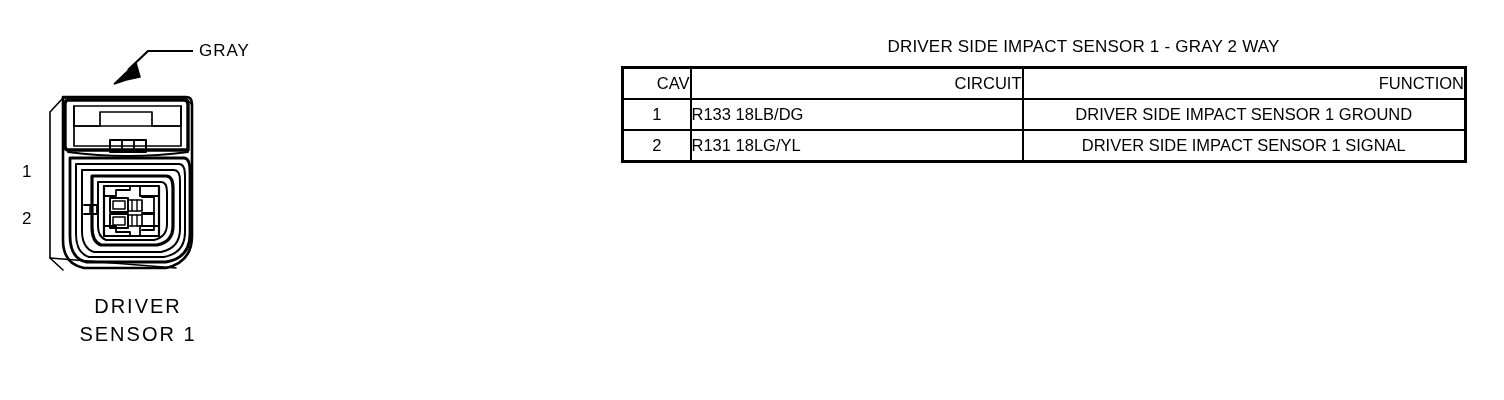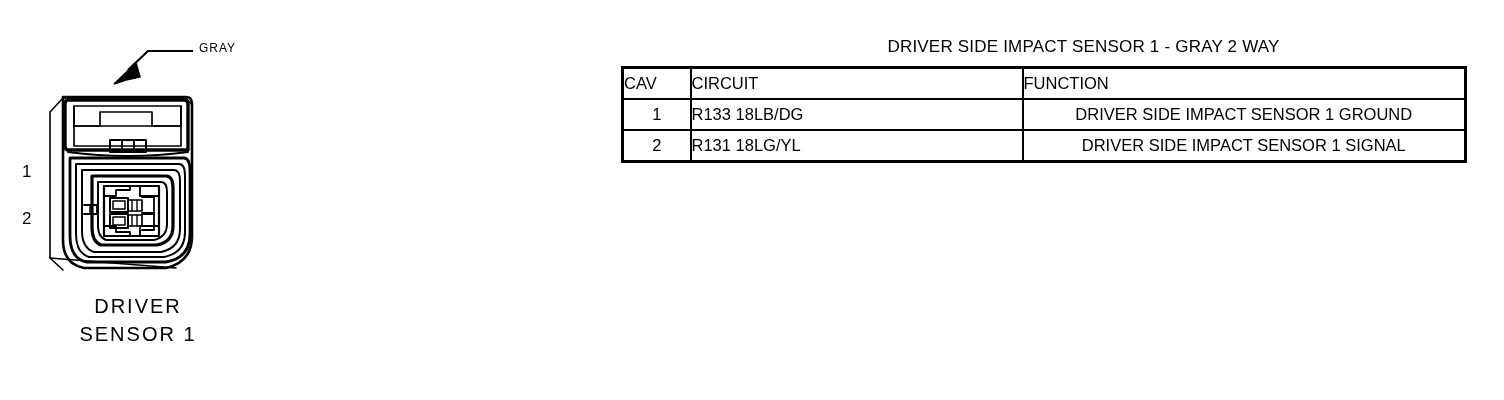--- a/index.html
+++ b/index.html
@@ -45,21 +45,21 @@
     font-size: 17px;
     line-height: 1;
   }
   #pin-label-1 { left: 22px; top: 163px; }
   #pin-label-2 { left: 22px; top: 210px; }
 
   .gray-label {
     position: absolute;
     left: 199px;
     top: 42px;
-    font-size: 12px;
+    font-size: 17px;
     letter-spacing: 1.0px;
     line-height: 1;
     white-space: nowrap;
   }
 
   
   #table-block {
     position: absolute;
     left: 621px;
     top: 38px;
@@ -85,21 +85,21 @@
 
   table.pinout th,
   table.pinout td {
     border: 2px solid #000;
     height: 29px;
     font-size: 16.5px;
     font-weight: normal;
     line-height: 1;
     padding: 0;
   }
-  th.h-cav, th.h-ckt, th.h-fn { text-align: left; }
+  th.h-cav, th.h-ckt, th.h-fn { text-align: right; }
   td.cav { text-align: center; }
   td.ckt { text-align: left; padding-left: 7px; }
   td.fn  { text-align: center; padding-left: 7px; }
 </style>
 </head>
 <body>
 
 <div id="connector-figure">
 
   <svg id="connector-svg" width="300" height="290" viewBox="0 0 300 290">

